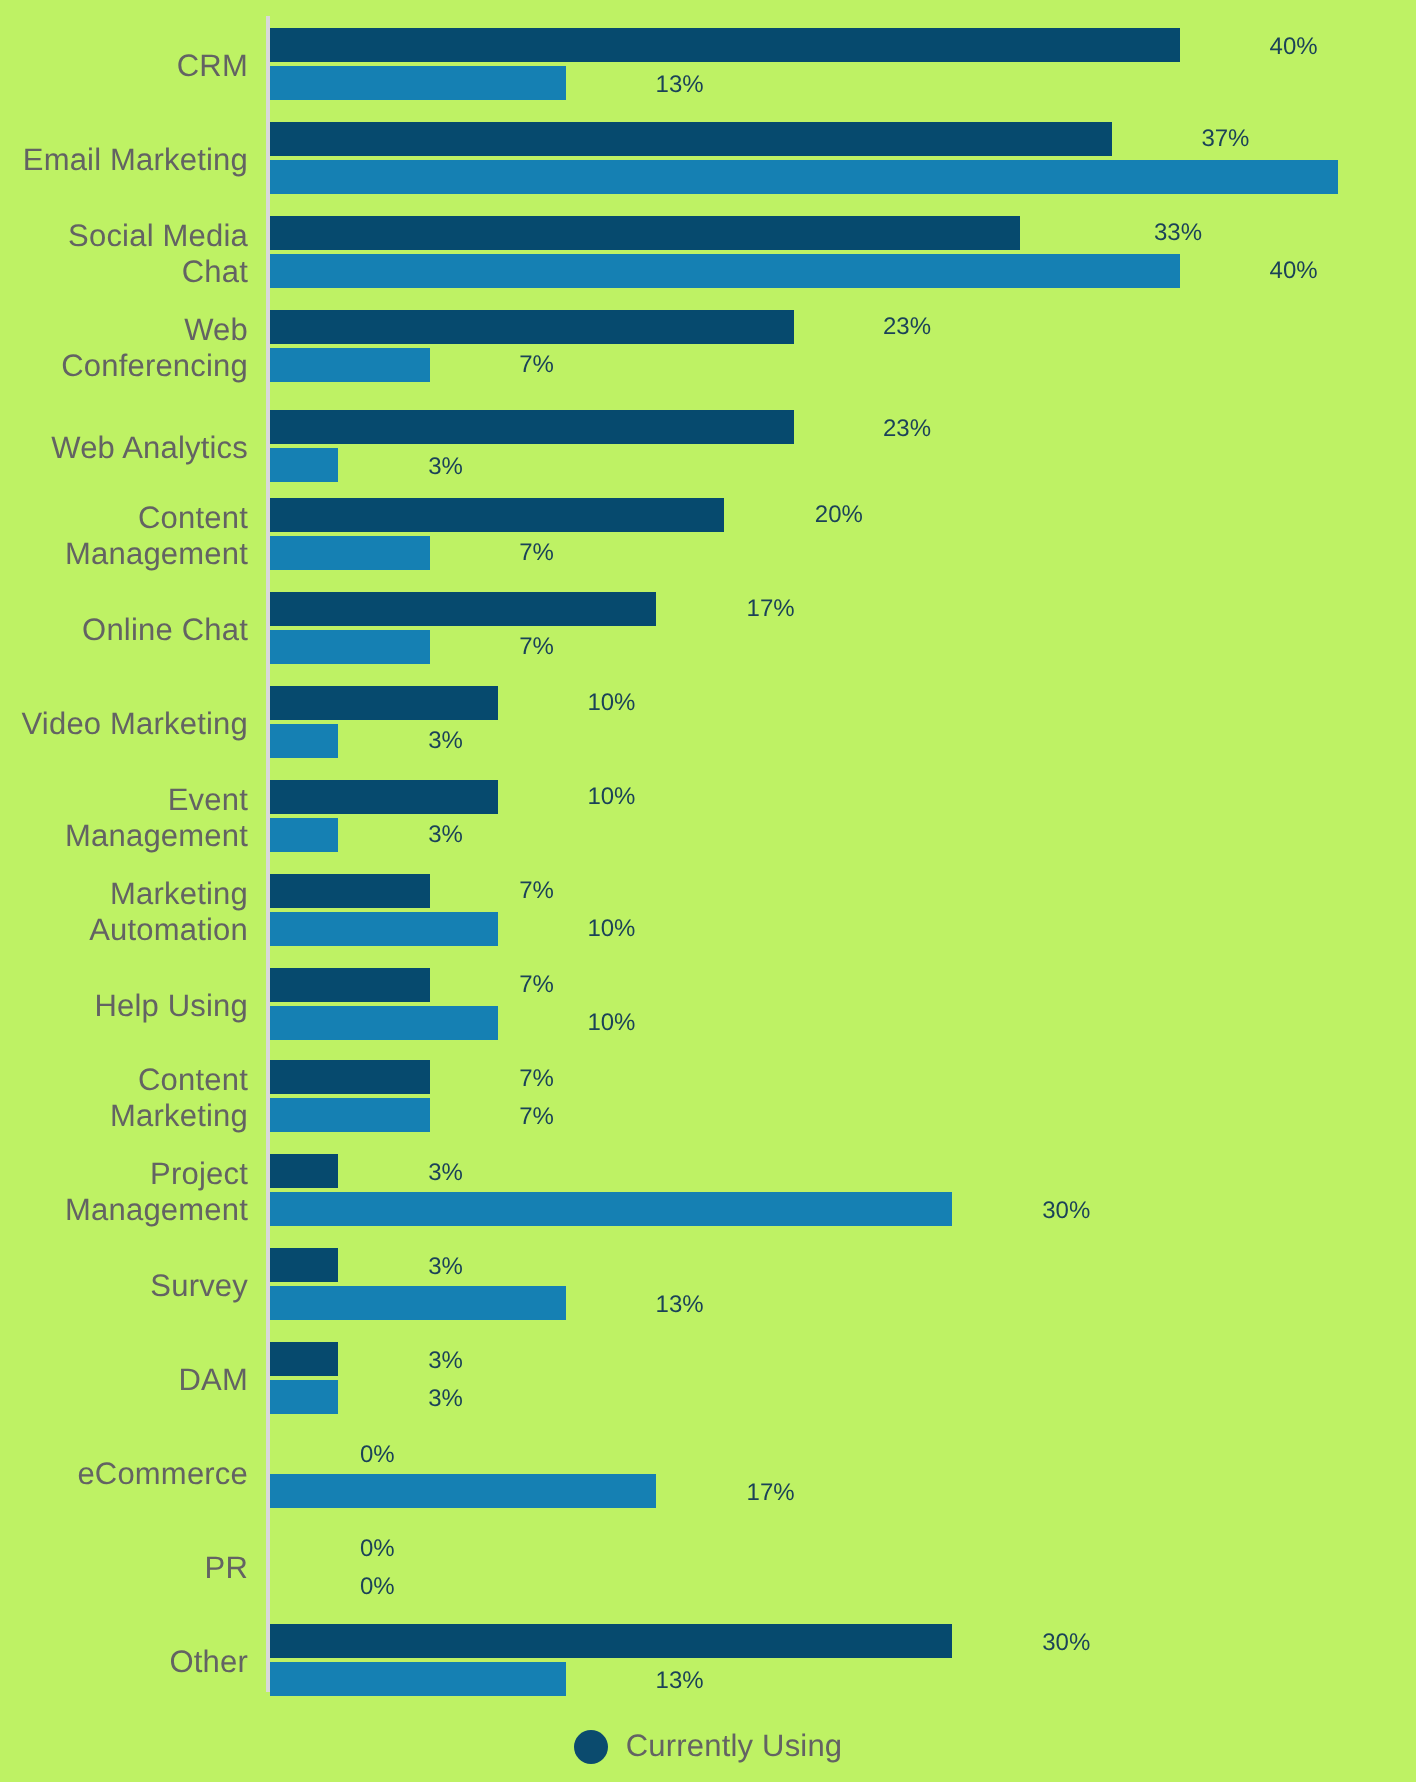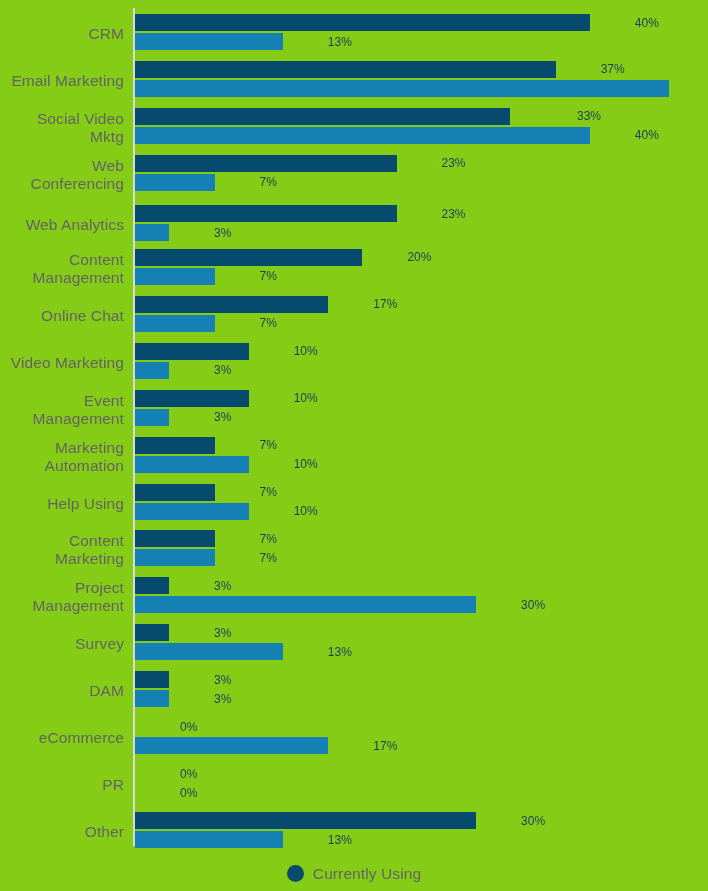--- a/index.html
+++ b/index.html
@@ -8,21 +8,21 @@
     background: #ffffff;
   }
   body {
     font-family: "Liberation Sans", sans-serif;
     -webkit-font-smoothing: antialiased;
   }
   #chart-root {
     position: relative;
     width: 708px;
     height: 891px;
-    background: #84cc16;
+    background: #bef264;
     overflow: hidden;
   }
 
   
   #plot-area {
     position: absolute;
     left: 0;
     top: 0;
     width: 708px;
     height: 855px;
@@ -153,21 +153,21 @@
               <div class="bar using" title="Currently Using: 37%" style="width: 420.69px; background: rgb(6, 74, 110);"></div>
               <span class="bar-value" style="left: 420.69px;">37%</span>
             </div>
             <div class="bar-track second">
               <div class="bar adopt" title="Planning to Adopt: 47%" style="width: 534.39px; background: rgb(21, 128, 179);"></div>
               <span class="bar-value" style="left: 534.39px;">47%</span>
             </div>
           </div>
         </div>
         <div class="bar-row" style="top: 107.9px;">
-          <div class="row-label">Social Video Mktg</div>
+          <div class="row-label">Social Media Chat</div>
           <div class="bars-wrap">
             <div class="bar-track">
               <div class="bar using" title="Currently Using: 33%" style="width: 375.21px; background: rgb(6, 74, 110);"></div>
               <span class="bar-value" style="left: 397px;">33%</span>
             </div>
             <div class="bar-track second">
               <div class="bar adopt" title="Planning to Adopt: 40%" style="width: 454.8px; background: rgb(21, 128, 179);"></div>
               <span class="bar-value" style="left: 454.8px;">40%</span>
             </div>
           </div>

